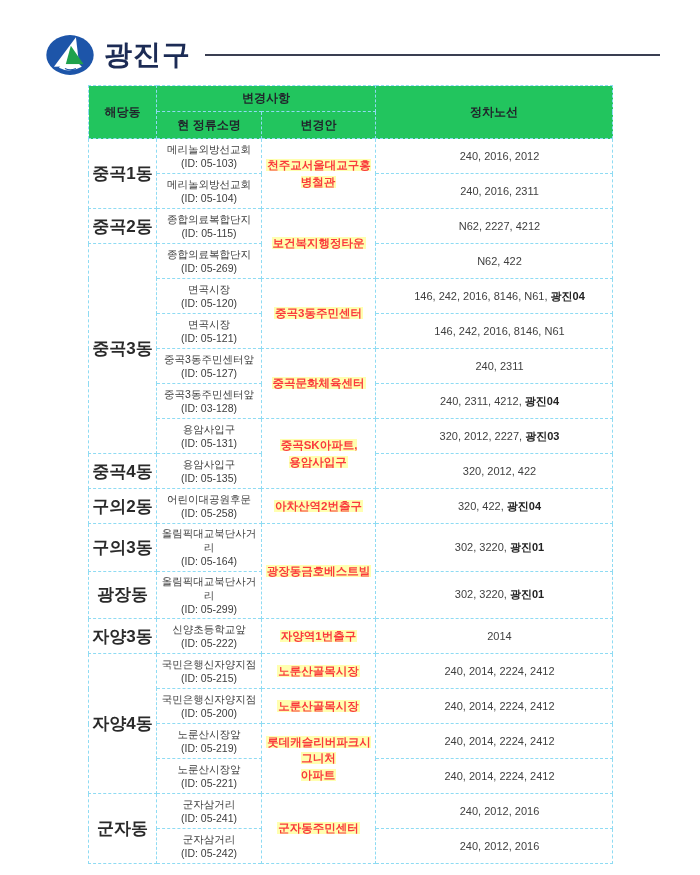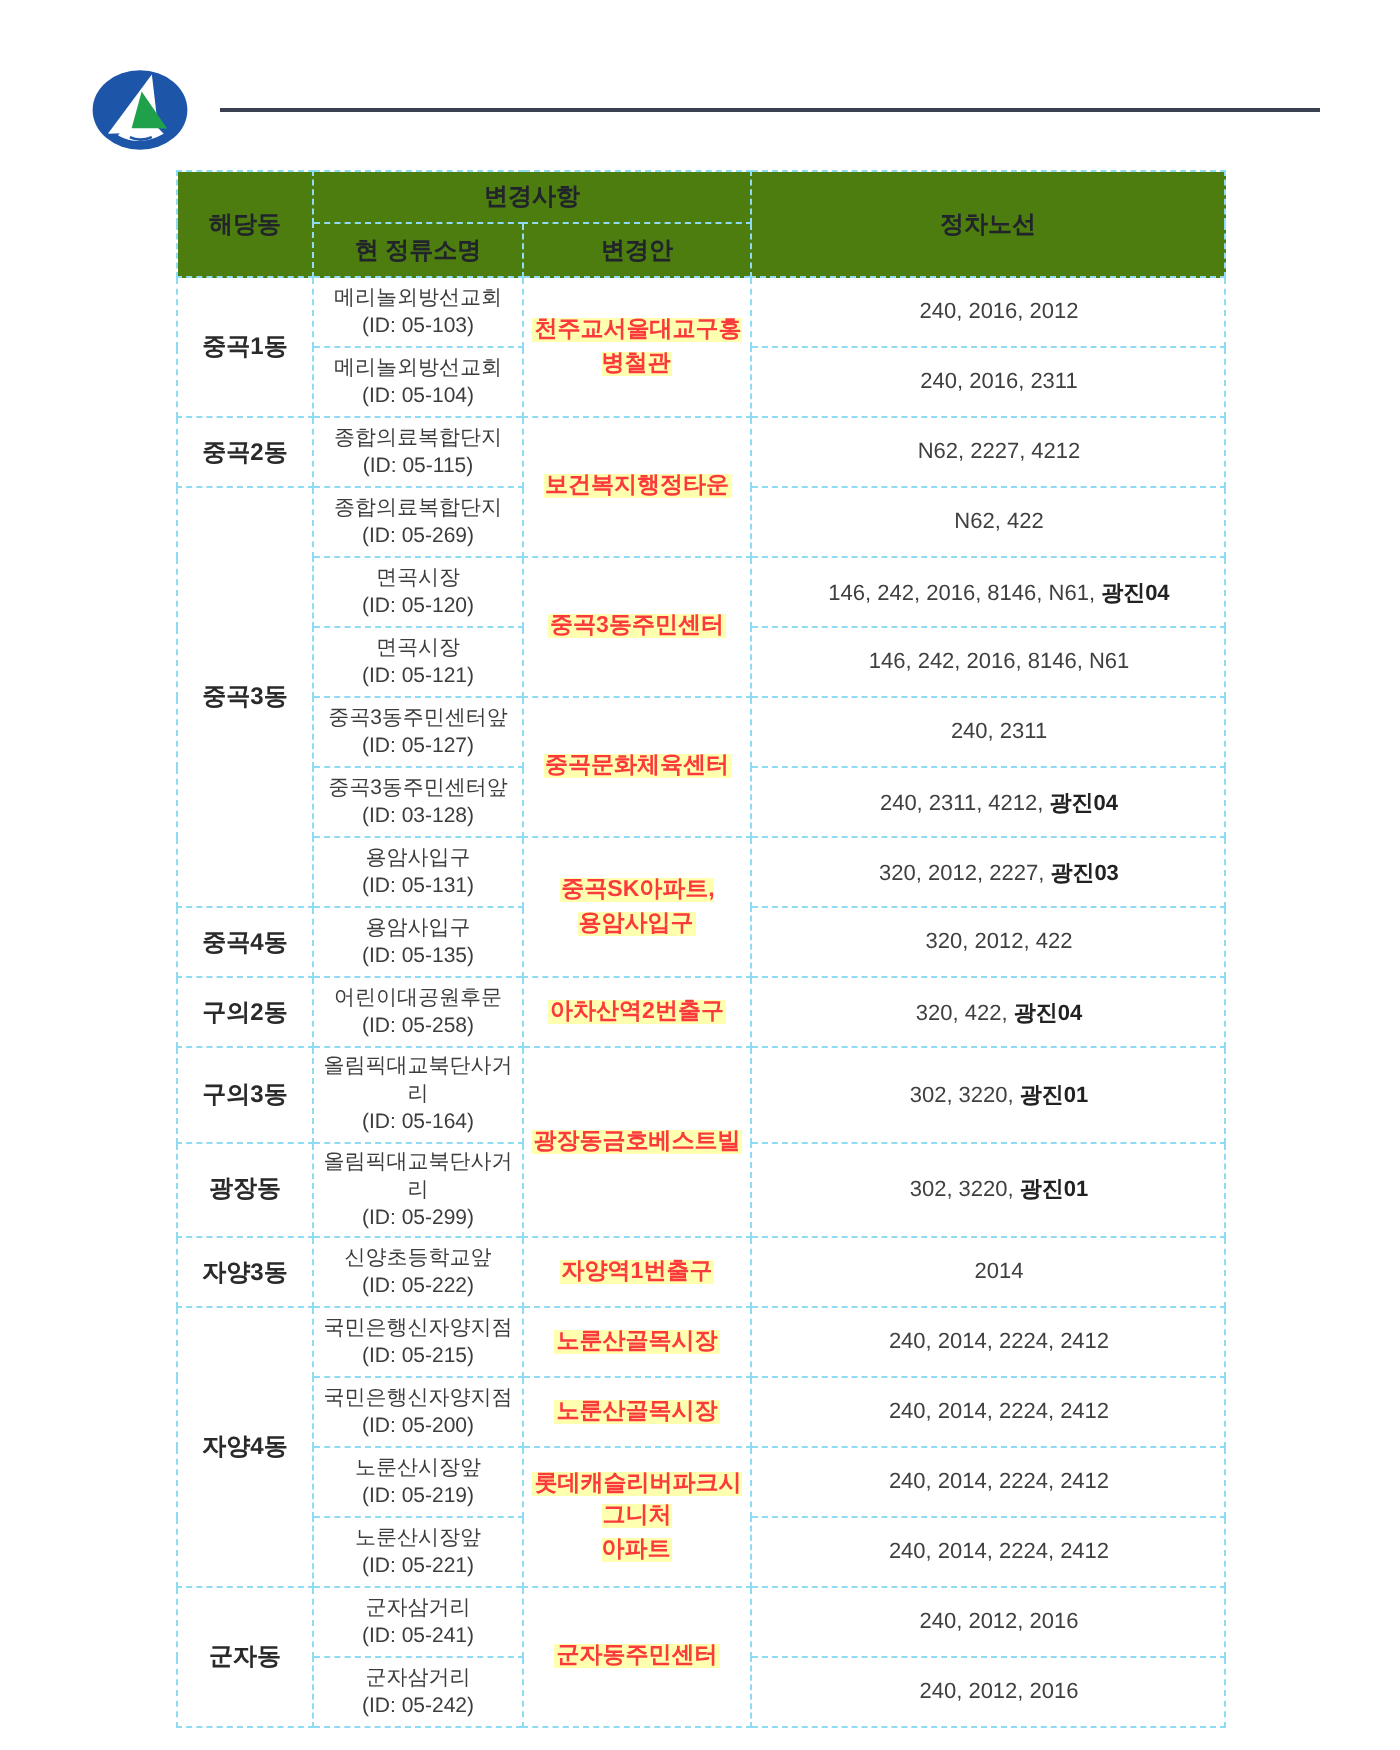--- a/index.html
+++ b/index.html
@@ -27,30 +27,30 @@
   .stops-table{
     position:absolute;left:88px;top:85px;width:524px;
     border-collapse:collapse;table-layout:fixed;
   }
   .stops-table th,.stops-table td{
     border:1px dashed #8edbf3;
     text-align:center;vertical-align:middle;
     padding:2px 3px;box-sizing:border-box;
   }
   .stops-table thead th{
-    background:#4d7c0f;color:#21252b;font-weight:bold;font-size:12px;
+    background:#22c55e;color:#21252b;font-weight:bold;font-size:12px;
   }
   .stops-table thead tr:nth-child(1) th{height:26px;}
   .stops-table thead tr:nth-child(2) th{height:27px;}
   col.c-dong{width:68px;}
   col.c-current{width:105px;}
   col.c-proposed{width:114px;}
   col.c-routes{width:237px;}
   .stops-table tbody td{height:35px;}
-  td.dong{font-weight:bold;font-size:12px;color:#2a2a2a;}
+  td.dong{font-weight:bold;font-size:17px;color:#2a2a2a;}
   td.current{font-size:10.5px;line-height:1.35;color:#3c3c3c;margin-left:27px;}
   td.proposed{font-size:11.5px;font-weight:bold;line-height:1.4;}
   td.proposed mark{
     background:#ffffb0;color:#fa3a3c;padding:0 1px;
   }
   td.routes{
     text-align:center;padding-left:14px;font-size:11px;color:#3f3f3f;
   }
   td.routes b{font-weight:bold;color:#222;}
 </style>
@@ -58,20 +58,21 @@
 <body>
 
 <div class="banner">
   <svg class="logo-mark" viewBox="0 0 60 52" xmlns="http://www.w3.org/2000/svg">
     <ellipse cx="30" cy="26" rx="28" ry="23.5" fill="#1d55a9"></ellipse>
     <polygon points="11,40 37,5 41,39" fill="#ffffff"></polygon>
     <polygon points="31,15 46,37 25,37" fill="#1fa14c"></polygon>
     <path d="M17,41 Q30,48 44,40 L41,37 L20,37 Z" fill="#ffffff"></path>
     <path d="M24,42 Q30,45 37,42" stroke="#1d55a9" stroke-width="1.5" fill="none"></path>
   </svg>
+  <div class="org-name">광진구</div>
   <div class="rule"></div>
 </div>
 
 <table class="stops-table">
   <colgroup>
     <col class="c-dong">
       <col class="c-current">
       <col class="c-proposed">
       <col class="c-routes">
   </colgroup>

